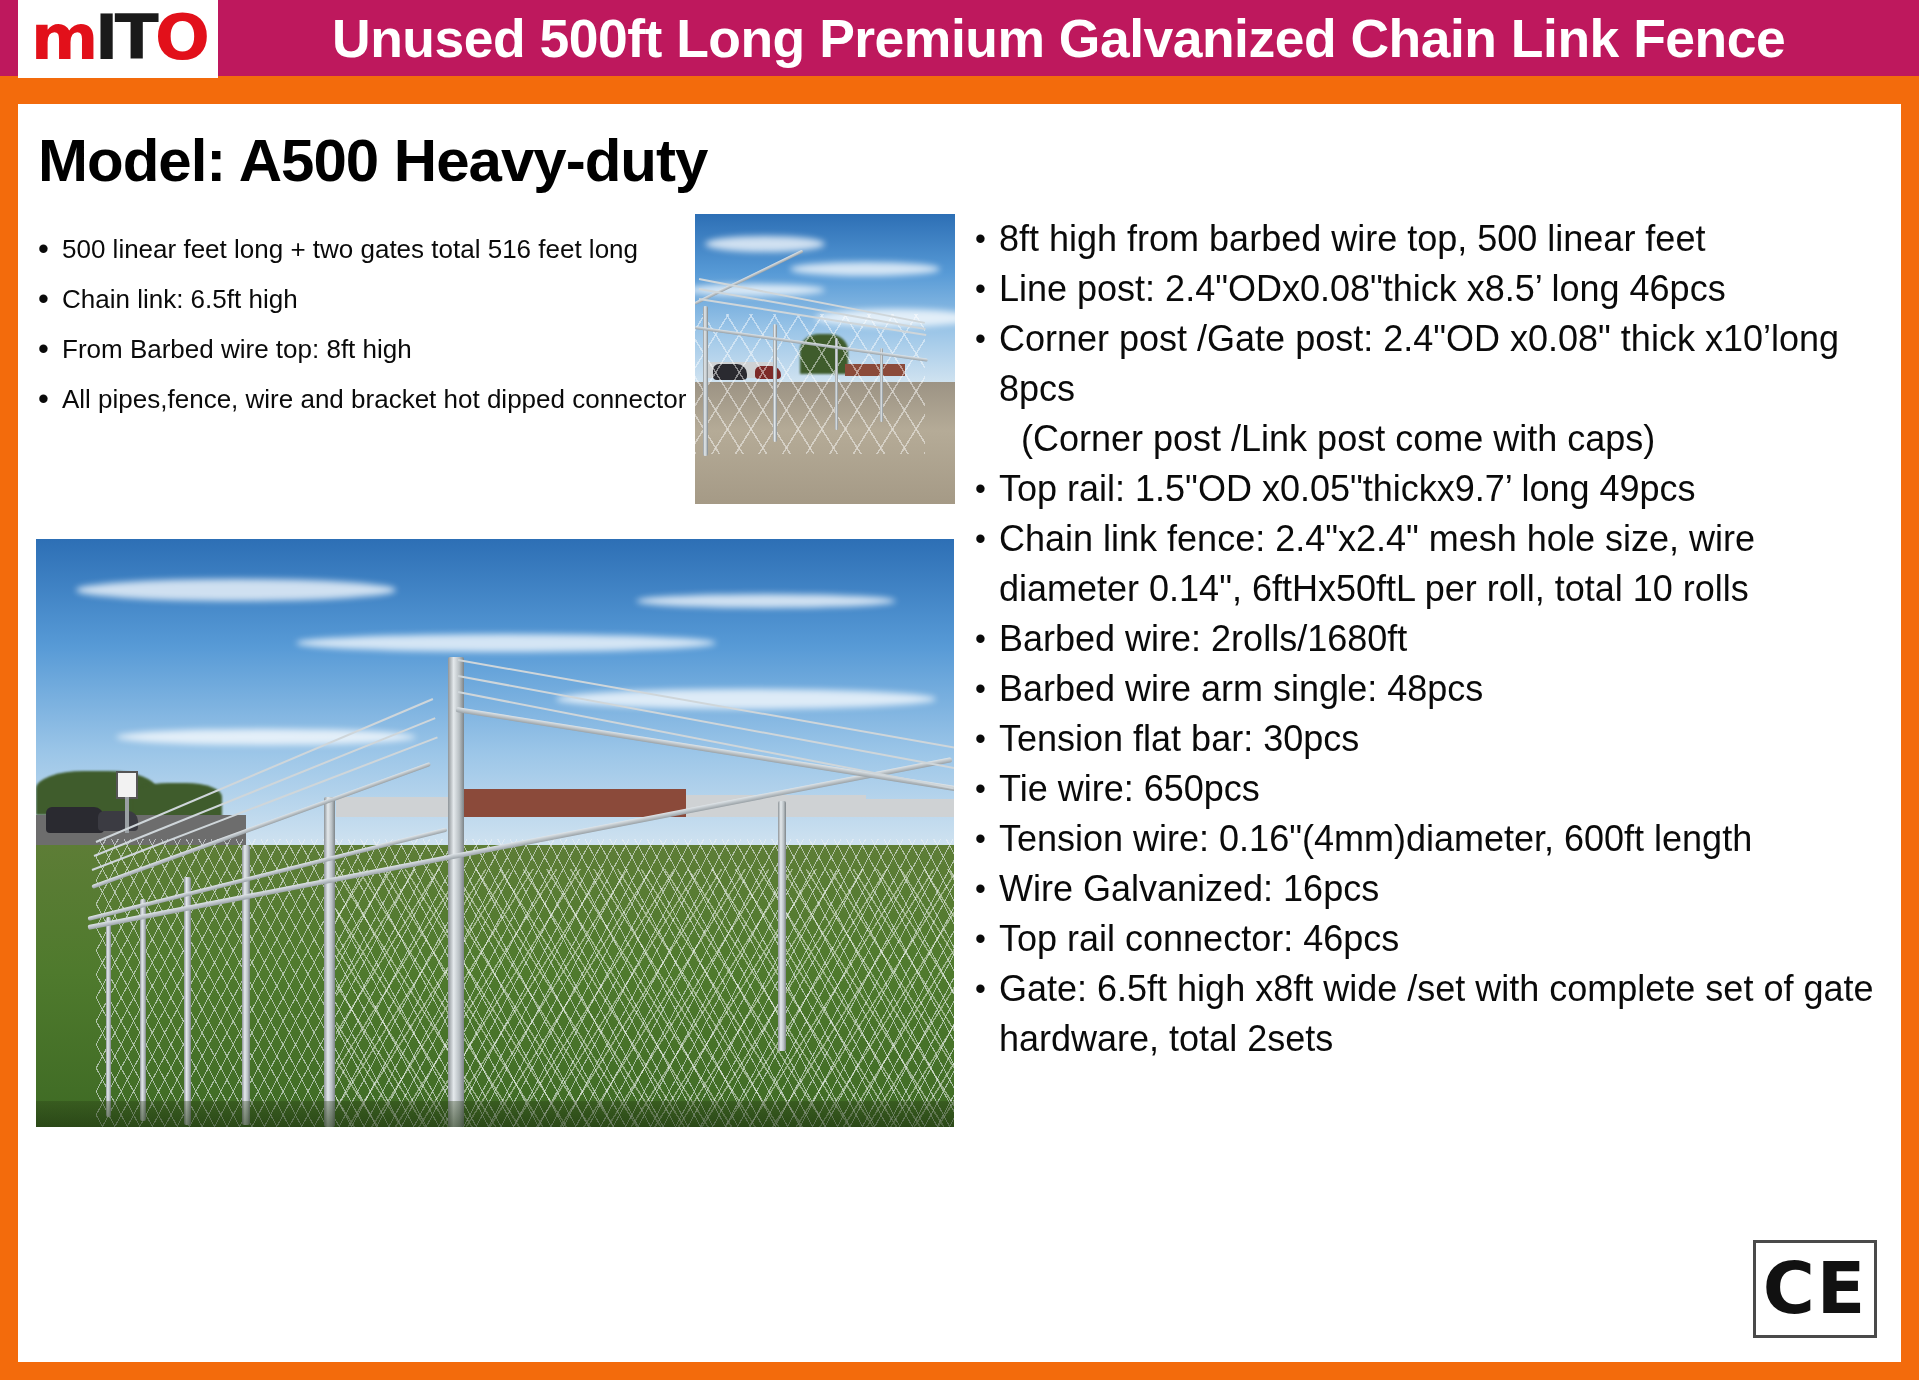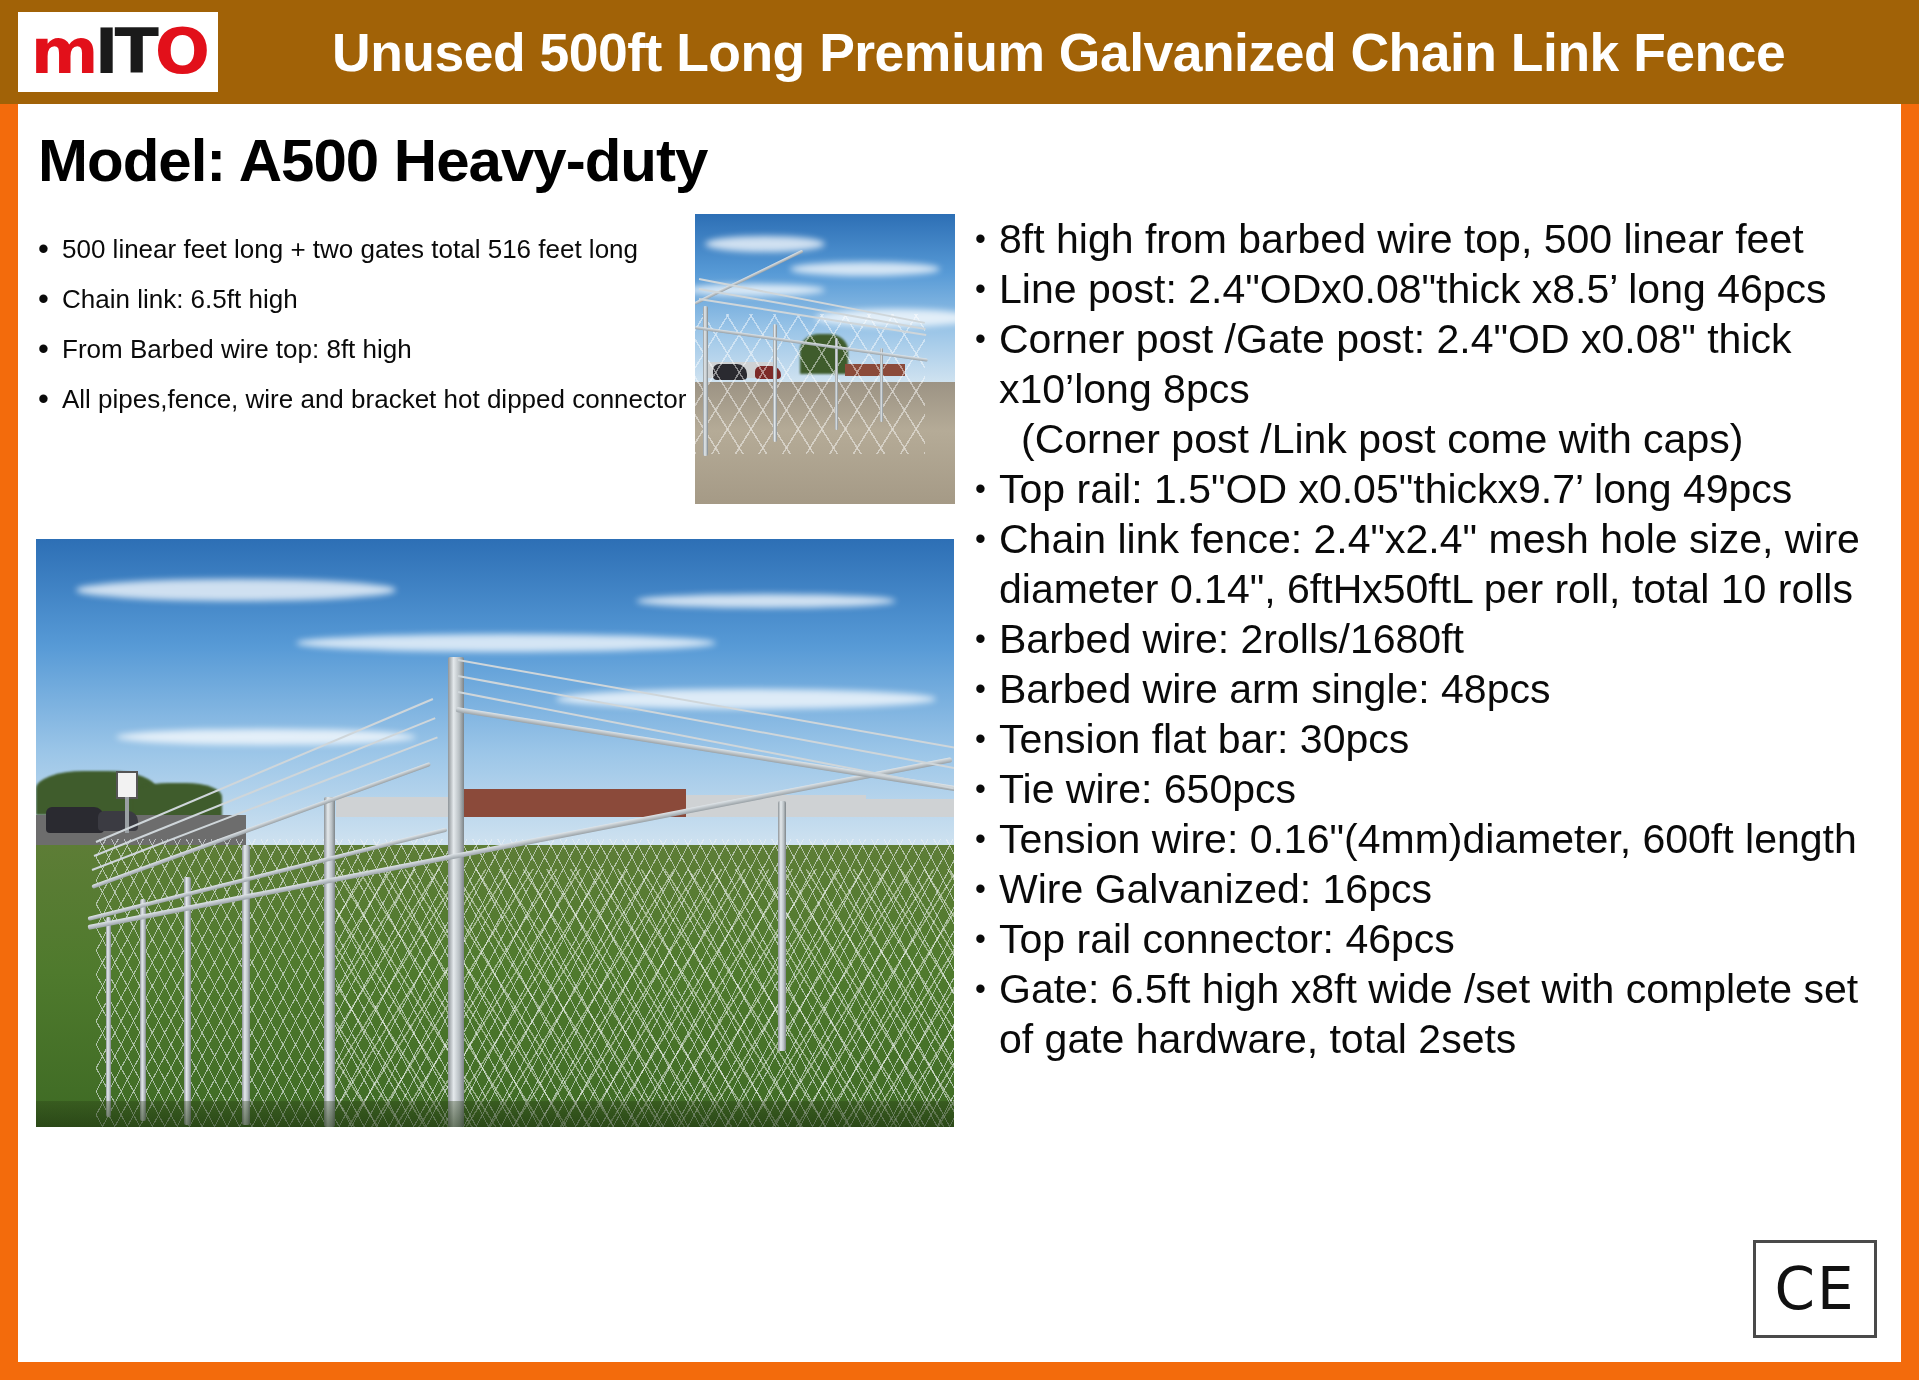--- a/index.html
+++ b/index.html
@@ -18,22 +18,22 @@
     box-sizing: border-box;
     background: #f36b0c;
     overflow: hidden;
   }
 
   
   .header {
     position: absolute;
     left: 0; top: 0;
     width: 1919px;
-    height: 104px;
-    background: #a16207;
+    height: 76px;
+    background: #be185d;
     display: flex;
     align-items: center;
   }
   .logo-box {
     width: 200px;
     height: 80px;
     margin-left: 18px;
     background: #ffffff;
     display: flex;
     align-items: center;
@@ -117,21 +117,21 @@
   }
 
   
   .right-col {
     position: absolute;
     left: 955px;
     top: 110px;
     width: 910px;
   }
   .right-col .bullet-list li {
-    font-size: 41px;
+    font-size: 36px;
     line-height: 50px;
     padding-left: 26px;
     margin-bottom: 0px;
   }
   .sub-line {
     display: block;
     padding-left: 22px;
   }
 
   
@@ -238,22 +238,22 @@
     width: 118px;
     height: 92px;
     border: 3px solid #4a4a4a;
     background: #ffffff;
     display: flex;
     align-items: center;
     justify-content: center;
   }
   .ce-text {
     font-family: "DejaVu Sans", sans-serif;
-    font-size: 58px;
-    font-weight: normal;
+    font-size: 71px;
+    font-weight: bold;
     color: #111111;
     letter-spacing: 2px;
     line-height: 58px;
   }
 </style>
 </head>
 <body>
 
 <div class="sheet">
 

